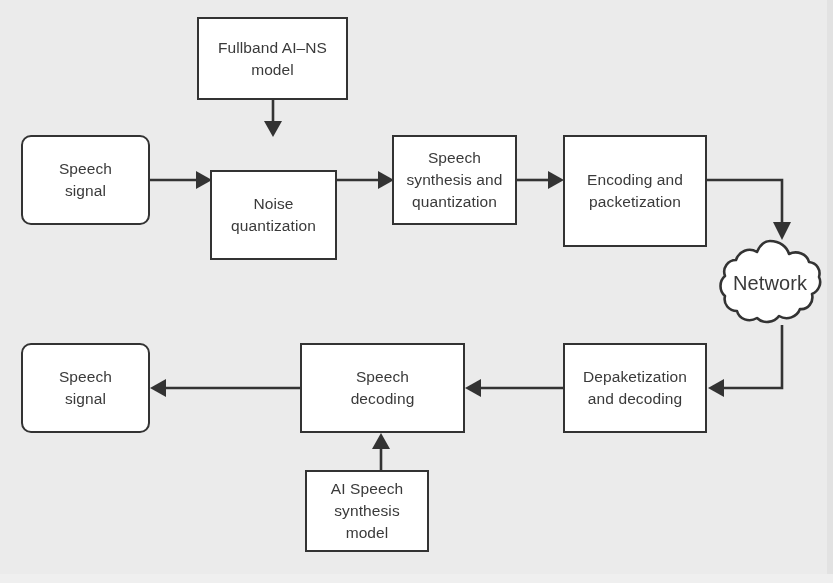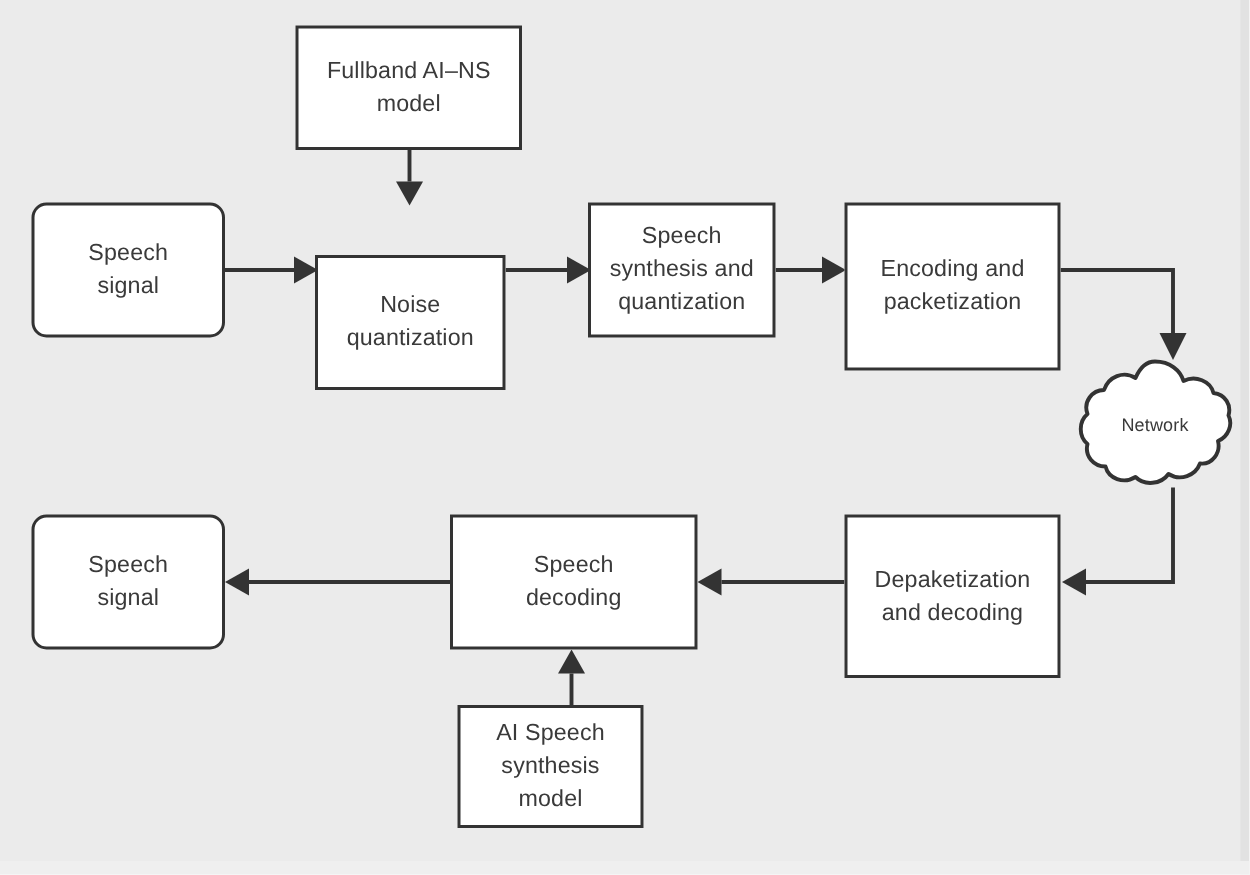--- a/index.html
+++ b/index.html
@@ -53,21 +53,21 @@
     z-index: 3;
   }
   .cloud-node .cloud-text {
     position: absolute;
     left: 0; top: 0;
     width: 100%; height: 100%;
     display: flex;
     align-items: center;
     justify-content: center;
     color: #3a3a3a;
-    font-size: 12px;
+    font-size: 20px;
     letter-spacing: 0.1px;
   }
 
   svg.links {
     position: absolute;
     left: 0; top: 0;
     width: 833px; height: 583px;
     z-index: 1;
     overflow: visible;
   }
@@ -164,21 +164,21 @@
                C 31 85 21 81 19 73
                C 11 73 5 66 7 58
                C 1 53 1 43 7 38
                C 4 30 10 22 18 22
                C 21 13 31 9 39 14
                C 42 7 46 3 52 3 Z" fill="#ffffff" stroke="#333333" stroke-width="2.6" stroke-linejoin="round"></path>
     </svg>
     <span class="cloud-text">Network</span>
   </div>
 
-  <div class="node" style="left:563px; top:343px; width:144px; height:109px;">
+  <div class="node" style="left:563px; top:343px; width:144px; height:90px;">
     <span class="label"><span>Depaketization</span><br><span>and decoding</span></span>
   </div>
 
   <div class="node" style="left:300px; top:343px; width:165px; height:90px;">
     <span class="label"><span>Speech</span><br><span>decoding</span></span>
   </div>
 
   <div class="node" style="left:305px; top:470px; width:124px; height:82px;">
     <span class="label"><span>AI Speech</span><br><span>synthesis model</span></span>
   </div>

